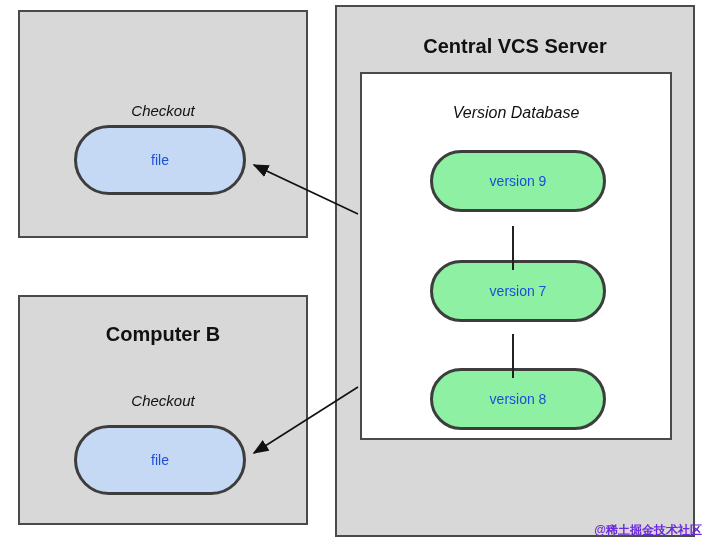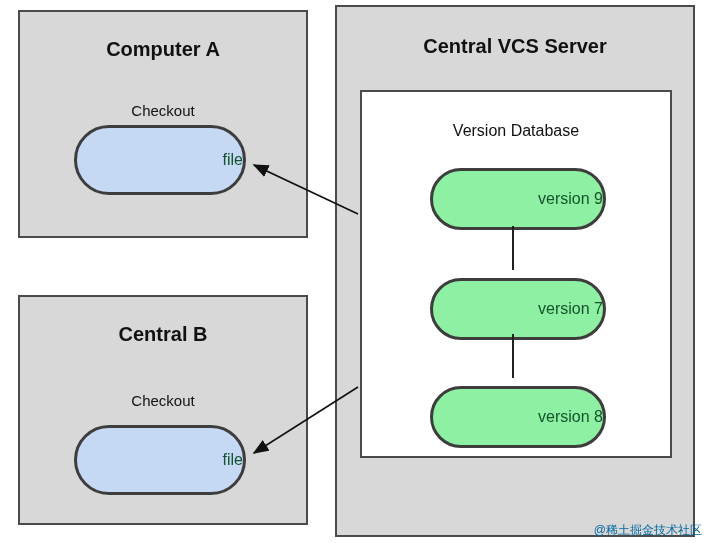--- a/index.html
+++ b/index.html
@@ -30,30 +30,31 @@
     font-size: 20px;
     color: #111111;
   }
   .sub-label {
     position: absolute;
     left: 0;
     width: 100%;
     text-align: center;
     font-size: 15px;
     color: #111111;
+    font-style: italic;
   }
   .pill {
     position: absolute;
     box-sizing: border-box;
     border: 3px solid #3d3d3d;
     display: flex;
     align-items: center;
-    justify-content: flex-end;
-    font-size: 16px;
-    color: #14532d;
+    justify-content: center;
+    font-size: 14px;
+    color: #1d4ed8;
   }
   .pill-blue {
     background: #c6d9f4;
     width: 172px;
     height: 70px;
     border-radius: 35px;
   }
   .pill-green {
     background: #8df0a2;
     width: 176px;
@@ -73,61 +74,61 @@
     width: 708px;
     height: 543px;
     pointer-events: none;
     z-index: 5;
   }
   .watermark {
     position: absolute;
     right: 6px;
     bottom: 4px;
     font-size: 12px;
-    color: #0369a1;
+    color: #6d28d9;
     z-index: 6;
+    font-weight: bold;
   }
 
   
   #computerA { left: 18px; top: 10px; width: 290px; height: 228px; }
   #computerA .box-title { top: 26px; }
   #computerA .sub-label { top: 90px; }
   #computerA .pill-blue { left: 54px; top: 113px; }
 
   
   #computerB { left: 18px; top: 295px; width: 290px; height: 230px; }
   #computerB .box-title { top: 26px; }
   #computerB .sub-label { top: 95px; }
   #computerB .pill-blue { left: 54px; top: 128px; }
 
   
   #server { left: 335px; top: 5px; width: 360px; height: 532px; padding-left: 12px; }
   #server .box-title { top: 28px; }
-  #dbBox { left: 23px; top: 83px; width: 312px; height: 368px; }
+  #dbBox { left: 23px; top: 65px; width: 312px; height: 368px; }
   #dbBox .sub-label { top: 30px; font-size: 16px; }
   #dbBox .pill-green { left: 68px; }
   #version3 { top: 76px; }
   #version2 { top: 186px; }
   #version1 { top: 294px; }
 </style>
 </head>
 <body>
 
 <div class="canvas">
 
   <div class="box" id="computerA">
-    <div class="box-title">Computer A</div>
     <div class="sub-label">Checkout</div>
     <div class="pill pill-blue">
       <span>file</span>
     </div>
   </div>
 
   <div class="box" id="computerB">
-    <div class="box-title">Central B</div>
+    <div class="box-title">Computer B</div>
     <div class="sub-label">Checkout</div>
     <div class="pill pill-blue">
       <span>file</span>
     </div>
   </div>
 
   <div class="box" id="server">
     <div class="box-title">Central VCS Server</div>
     <div class="inner-box" id="dbBox">
       <div class="sub-label">Version Database</div>

